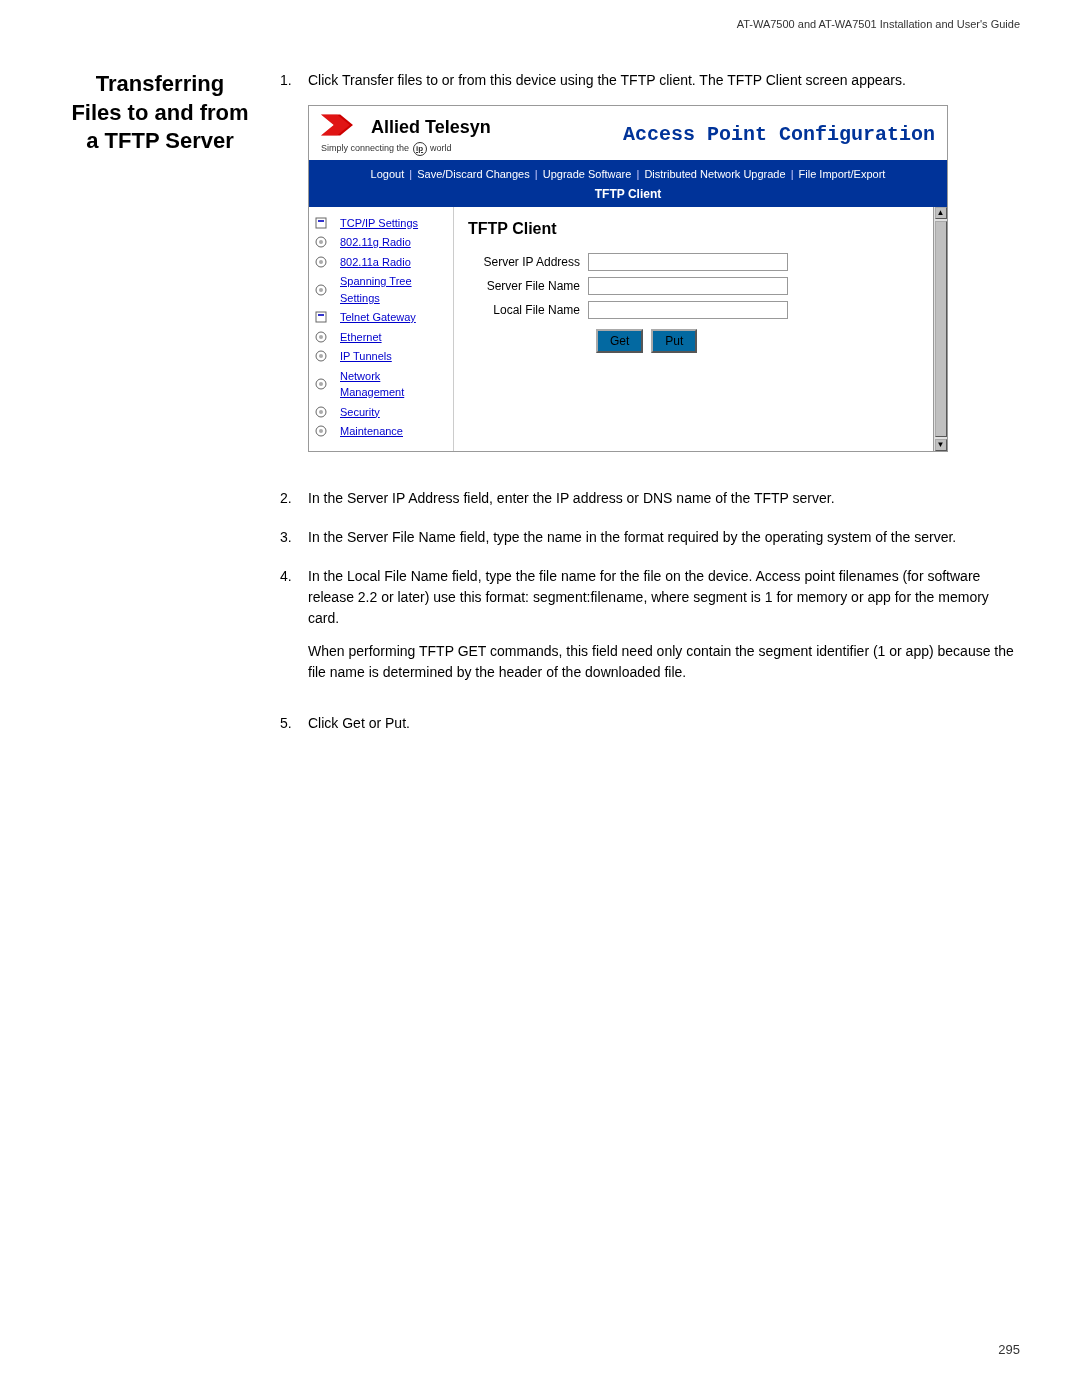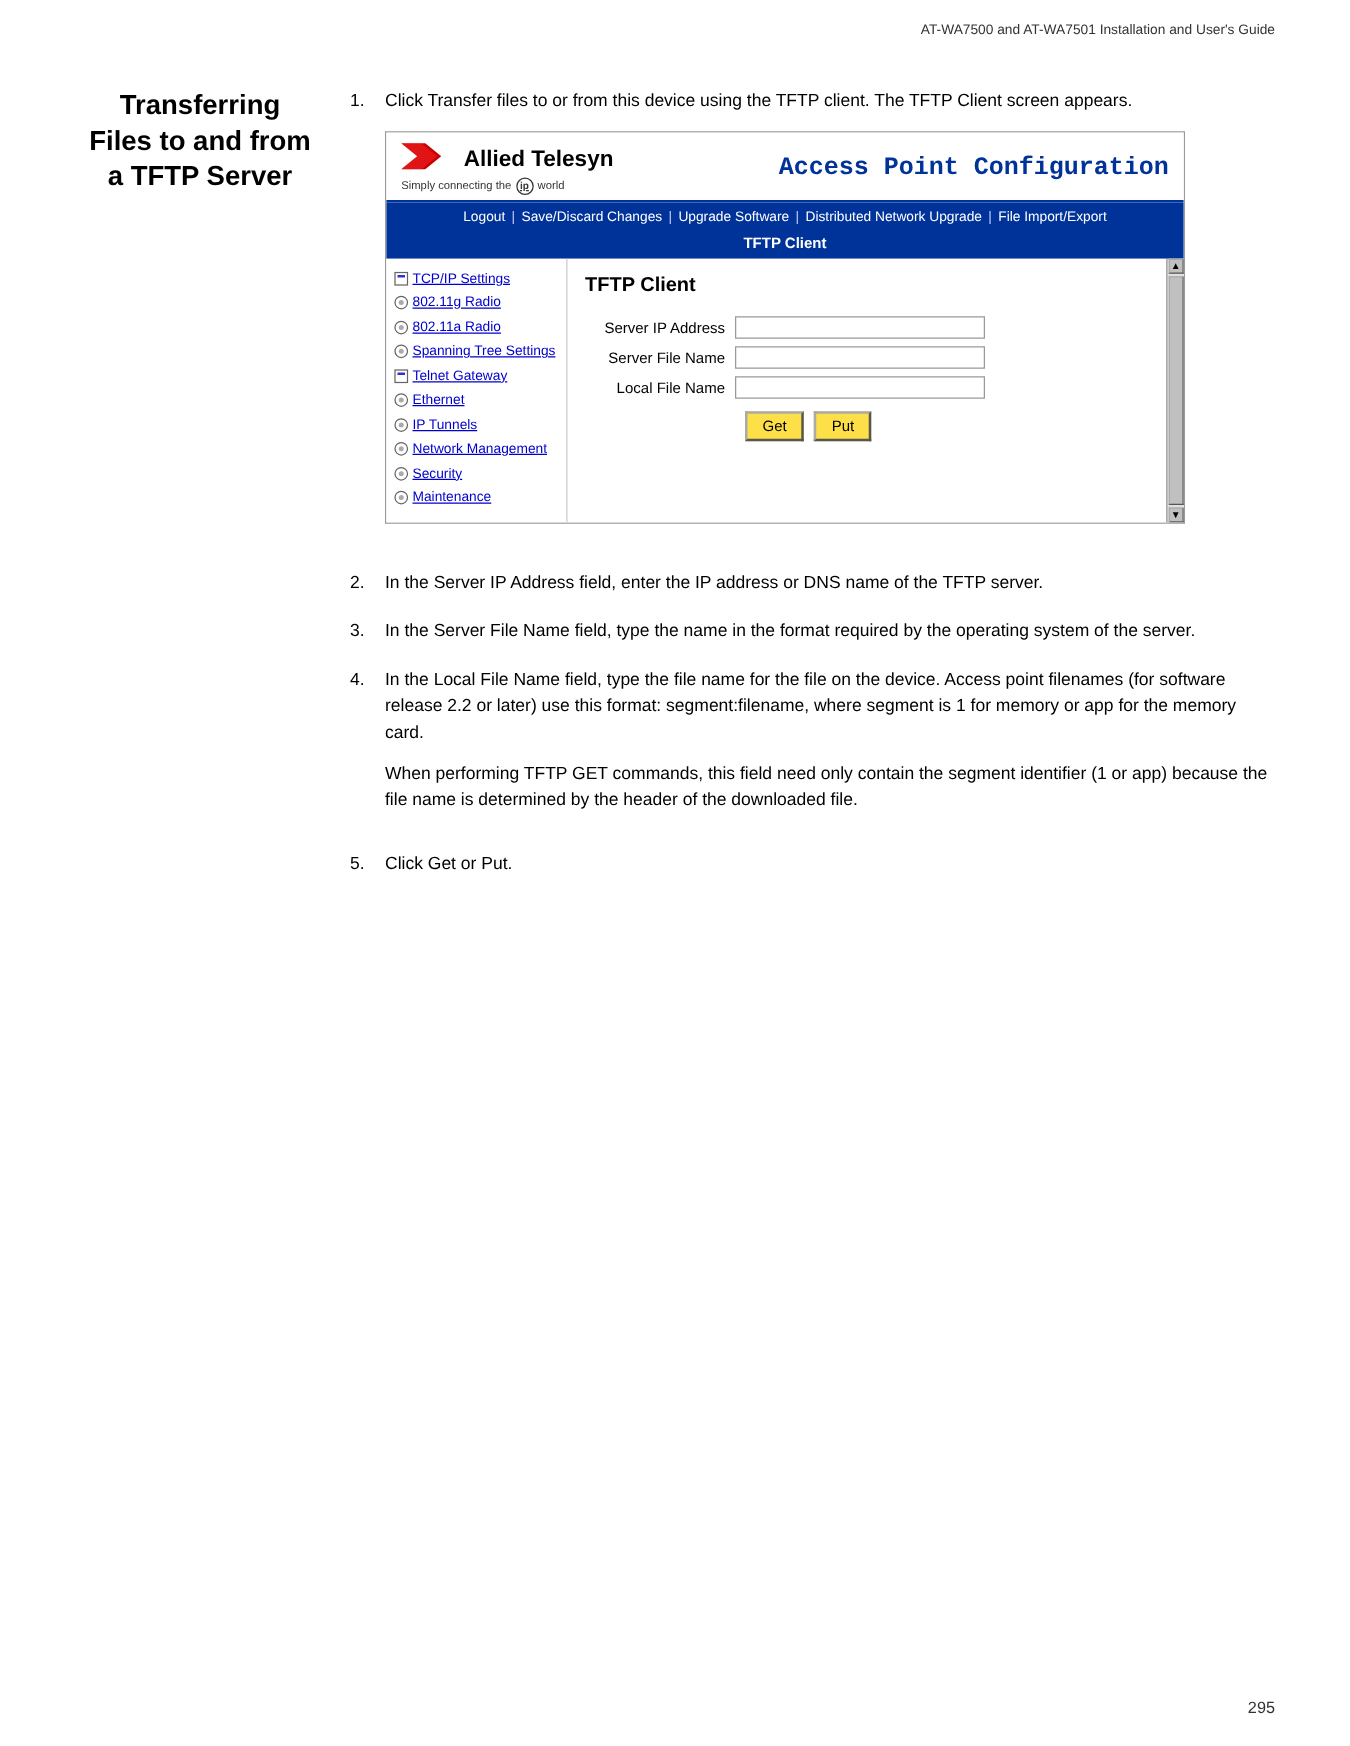--- a/index.html
+++ b/index.html
@@ -156,21 +156,21 @@
     .sidebar {
       width: 145px;
       padding: 8px 6px;
       border-right: 1px solid #ccc;
       font-size: 11px;
     }
 
     .sidebar-item {
       display: flex;
       align-items: center;
-      gap: 3px;
+      gap: 13px;
       margin-bottom: 3px;
       cursor: pointer;
     }
 
     .sidebar-icon {
       width: 12px;
       height: 12px;
       flex-shrink: 0;
     }
 
@@ -214,21 +214,21 @@
     .button-row {
       display: flex;
       gap: 8px;
       margin-top: 10px;
       margin-left: 128px;
     }
 
     .ui-button {
       padding: 3px 12px;
       border: 2px outset #aaa;
-      background: #fde047;
+      background: #0369a1;
       font-size: 12px;
       cursor: pointer;
     }
 
     .scrollbar-right {
       width: 14px;
       background: #e0e0e0;
       border-left: 1px solid #999;
       display: flex;
       flex-direction: column;
@@ -257,21 +257,21 @@
 
     .note-paragraph {
       font-size: 14px;
       line-height: 1.5;
       margin-top: 12px;
       margin-bottom: 12px;
     }
 
     .page-number {
       position: absolute;
-      bottom: 24px;
+      bottom: 40px;
       right: 60px;
       font-size: 13px;
       color: #333;
     }
 
     .ip-circle {
       display: inline-flex;
       align-items: center;
       justify-content: center;
       width: 14px;

